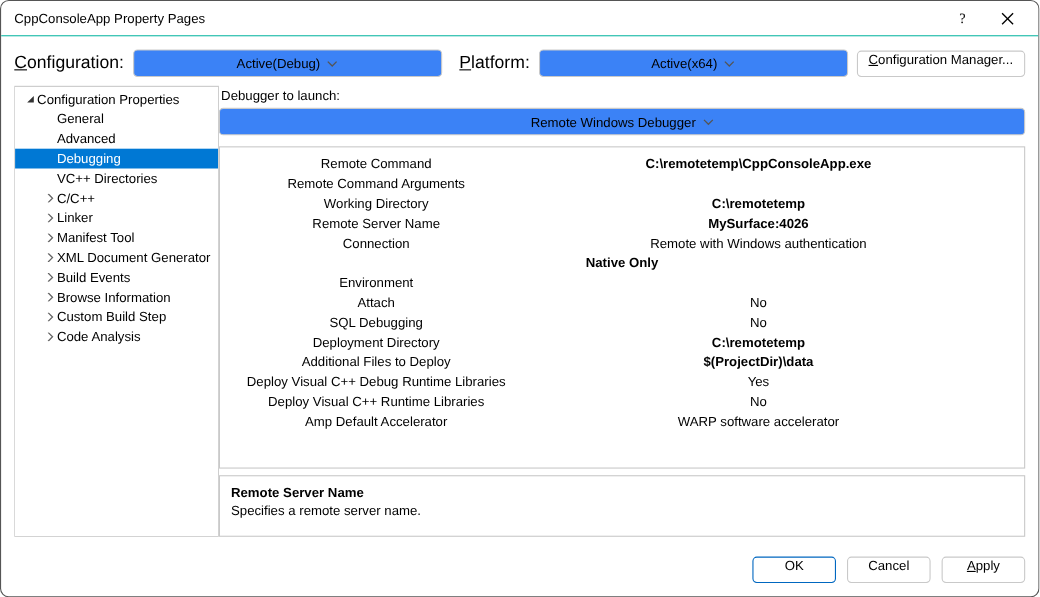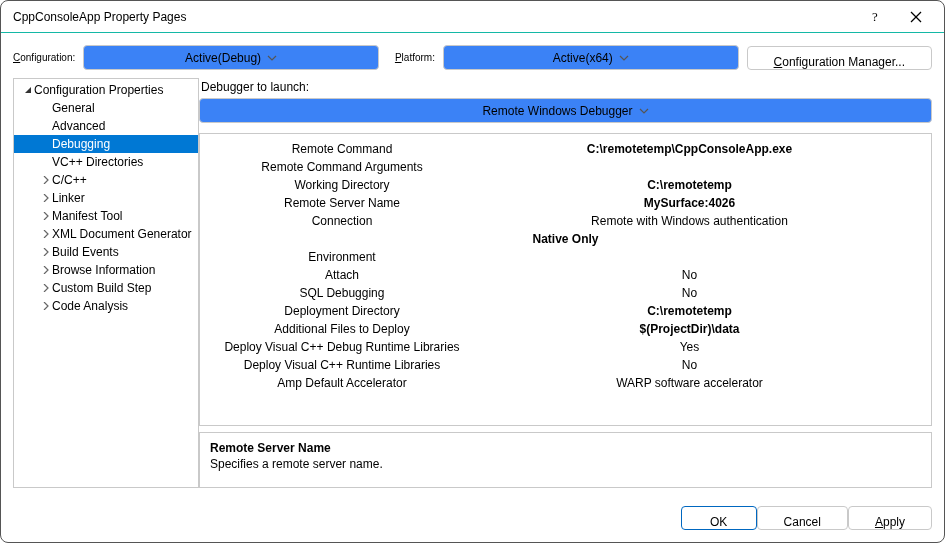--- a/index.html
+++ b/index.html
@@ -2,44 +2,44 @@
 <html><head>
 <meta charset="utf-8">
 <style>
   * { box-sizing: border-box; }
   html, body { margin: 0; padding: 0; font-family: "Segoe UI", Tahoma, sans-serif; font-size: 12px; color: #000; background: #fff; }
   .window { width: 945px; height: 543px; border: 1px solid #555; border-radius: 8px; display: flex; flex-direction: column; overflow: hidden; }
   .titlebar { display: flex; align-items: center; height: 32px; padding: 0 8px 0 12px; border-bottom: 1px solid #14b8a6; }
   .titlebar .title { flex: 1; font-size: 12px; }
   .titlebar .tb-btn { width: 40px; height: 32px; display: flex; align-items: center; justify-content: center; cursor: default; }
   .topbar { display: flex; align-items: center; gap: 8px; padding: 12px 12px 8px 12px; }
-  .lbl { font-size: 10px; }
+  .lbl { font-size: 16px; }
   .underline-first::first-letter { text-decoration: underline; }
   .combo { display: flex; align-items: center; justify-content: center; border: 1px solid #c9c9c9; border-radius: 4px; background: #3b82f6; height: 25px; padding: 0 8px; cursor: default; }
   .combo .chev { margin-left: 6px; }
-  .btn { border: 1px solid #c9c9c9; border-radius: 4px; background: #fff; height: 24px; padding: 0 26px; display: flex; align-items: flex-end; justify-content: center; cursor: default; }
+  .btn { border: 1px solid #c9c9c9; border-radius: 4px; background: #fff; height: 24px; padding: 0 10px; display: flex; align-items: flex-start; justify-content: center; cursor: default; }
   .btn.primary { border-color: #0067c0; color: #000; }
   .main { flex: 1; display: flex; padding: 0 12px 8px 12px; gap: 0; min-height: 0; }
   .tree-wrap { width: 186px; border: 1px solid #c9c9c9; background: #fff; overflow-y: hidden; overflow-x: auto; }
   .tree { padding: 2px 0; min-width: 200px; }
   .tree-row { display: flex; align-items: center; height: 18px; padding: 0 4px; cursor: default; white-space: nowrap; }
   .tree-row.selected { background: #0078d4; color: #fff; }
   .tree-row .spacer { display: inline-block; }
   .tree-row .arrow { width: 12px; display: inline-flex; justify-content: center; color: #555; font-size: 10px; }
   .tree-row.selected .arrow { color: #fff; }
   .right { flex: 1; display: flex; flex-direction: column; min-width: 0; }
   .right .launch-lbl { margin: 2px 0 4px 2px; }
   .right .launch-combo { margin-bottom: 10px; }
   .grid-wrap { flex: 1; border: 1px solid #c9c9c9; background: #fff; overflow: auto; padding: 6px 0; }
   .grid-row { display: flex; height: 18px; align-items: center; padding: 0 18px; text-align: center; }
   .grid-row .key { width: 248px; }
   .grid-row .val { flex: 1; }
   .desc-box { border: 1px solid #c9c9c9; background: #fff; padding: 8px 10px; margin-top: 6px; height: 56px; }
   .desc-box .desc-title { font-weight: 600; margin-bottom: 2px; }
-  .buttons { display: flex; justify-content: flex-end; padding: 10px 12px 12px 12px; }
+  .buttons { display: flex; justify-content: flex-end; gap: 10px; padding: 10px 12px 12px 12px; }
   .buttons .btn { min-width: 76px; justify-content: center; }
   .bold { font-weight: 600; }
   svg { display: block; }
 </style>
 </head>
 <body>
 
 <div class="window">
 
   <div class="titlebar">

